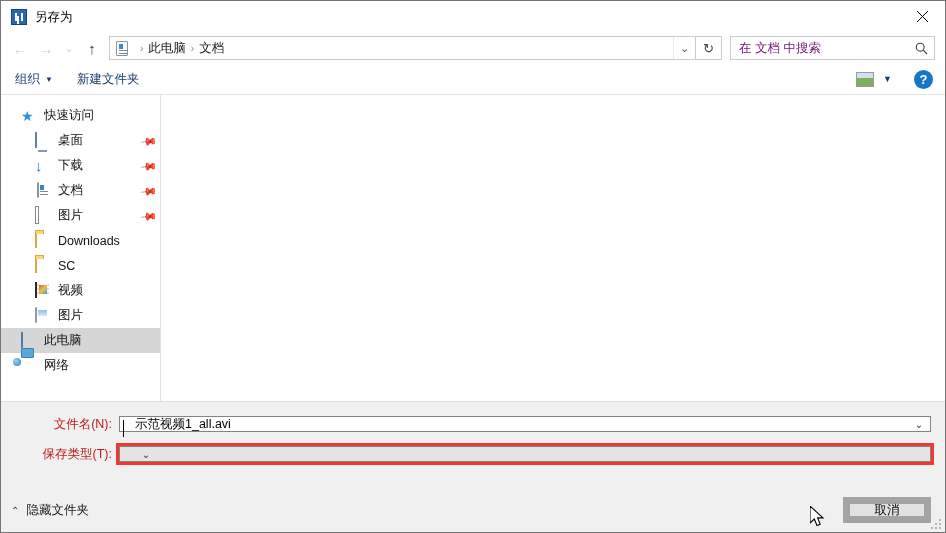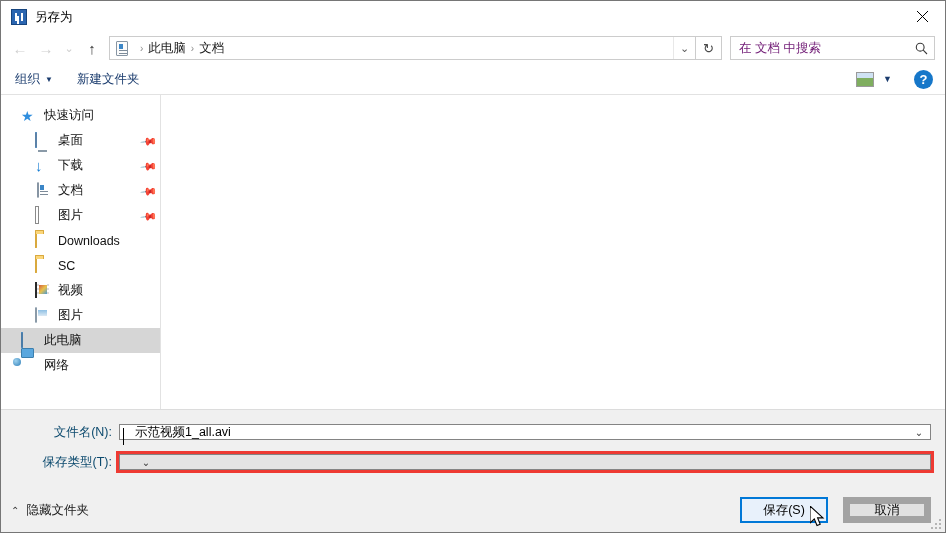--- a/index.html
+++ b/index.html
@@ -278,25 +278,25 @@
     flex: 0 0 auto;
     background: #f0f0f0;
     border-top: 1px solid #dcdcdc;
     padding: 9px 0 9px 0;
   }
   .frow {
     display: flex; align-items: center;
     height: 26px; margin-bottom: 4px;
     padding-right: 14px;
   }
-  .frow:last-child { margin-bottom: 4px; }
+  .frow:last-child { margin-bottom: 12px; }
   .flabel {
     width: 118px; flex: 0 0 118px;
     text-align: right; padding-right: 7px;
-    font-size: 12.5px; color: #0c4a6e;
+    font-size: 12.5px; color: #b91c1c;
   }
   .fctl {
     flex: 1 1 auto; height: 16px;
     display: flex; align-items: center;
     border: 1px solid #848484;
     background: #ffffff;
     padding-left: 15px;
     position: relative;
   }
   .fctl.combo { background: #e4e4e4; }
@@ -496,21 +496,20 @@
       </div>
     </div>
   </div>
 
   <div class="footer">
     <div class="hidefolders">
       <span class="hf-caret">⌃</span>
       <span>隐藏文件夹</span>
     </div>
     <div class="footer-spacer"></div>
-    <div class="dlgbtn default">保存(S)</div>
     <div class="dlgbtn">取消</div>
     <div class="grip">
       <i style="right:0;bottom:0;"></i>
         <i style="right:4px;bottom:0;"></i>
         <i style="right:8px;bottom:0;"></i>
       <i style="right:0;bottom:4px;"></i>
         <i style="right:4px;bottom:4px;"></i>
       <i style="right:0;bottom:8px;"></i>
     </div>
   </div>

